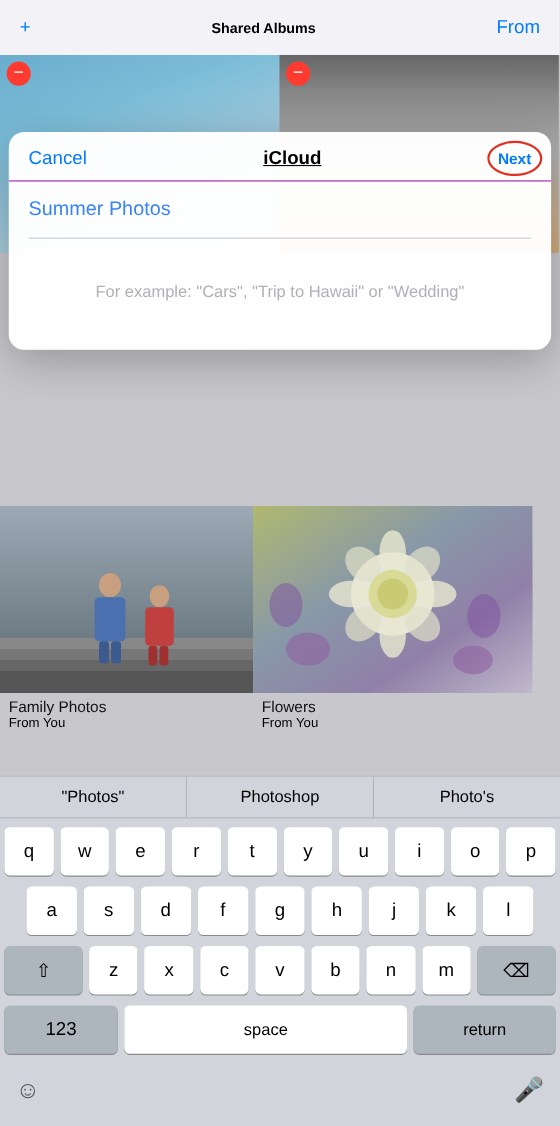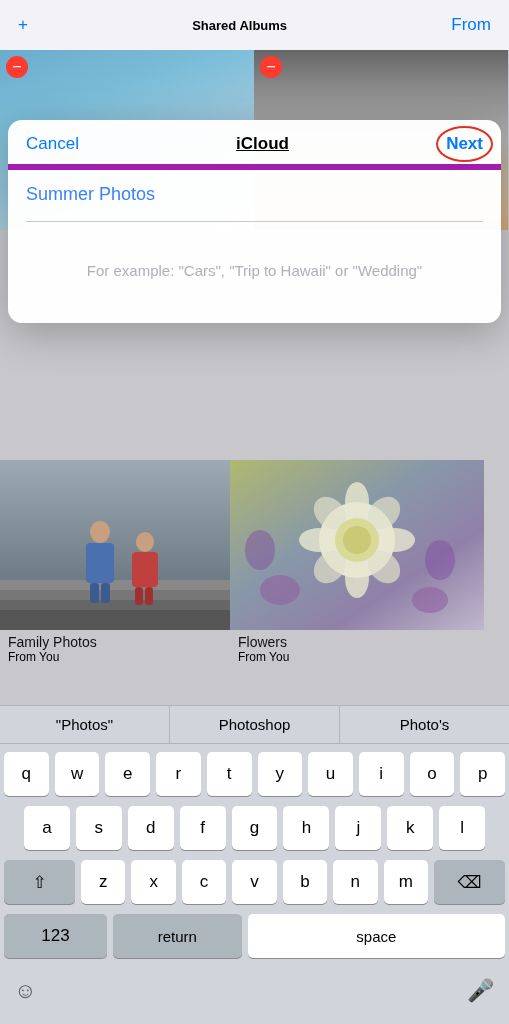--- a/index.html
+++ b/index.html
@@ -103,34 +103,34 @@
       margin: 0 8px;
       z-index: 100;
       overflow: hidden;
       box-shadow: 0 10px 40px rgba(0,0,0,0.25);
     }
     .modal-header {
       display: flex;
       align-items: center;
       justify-content: space-between;
       padding: 14px 18px 10px 18px;
-      border-bottom: 6px solid #a21caf;
+      border-bottom: 1px solid #a21caf;
     }
     .modal-cancel {
       font-size: 17px;
       color: #007aff;
     }
     .modal-title {
       font-size: 17px;
       font-weight: 600;
       color: #000;
       text-decoration: underline;
     }
     .modal-next {
-      font-size: 17px;
+      font-size: 14px;
       color: #007aff;
       font-weight: 600;
       position: relative;
     }
     .next-circle {
       position: absolute;
       top: -8px;
       left: -10px;
       right: -10px;
       bottom: -8px;
@@ -411,22 +411,22 @@
       <div class="key">c</div>
       <div class="key">v</div>
       <div class="key">b</div>
       <div class="key">n</div>
       <div class="key">m</div>
       <div class="key dark wide-key">⌫</div>
     </div>
 
     <div class="key-row">
       <div class="key dark wide-key">123</div>
+      <div class="key space-key">space</div>
       <div class="key return-key">return</div>
-      <div class="key space-key">space</div>
     </div>
   </div>
 
   <div class="bottom-bar">
     <span class="bottom-icon">☺</span>
     <span class="bottom-icon">🎤</span>
   </div>
 </div>
 
 </body></html>

